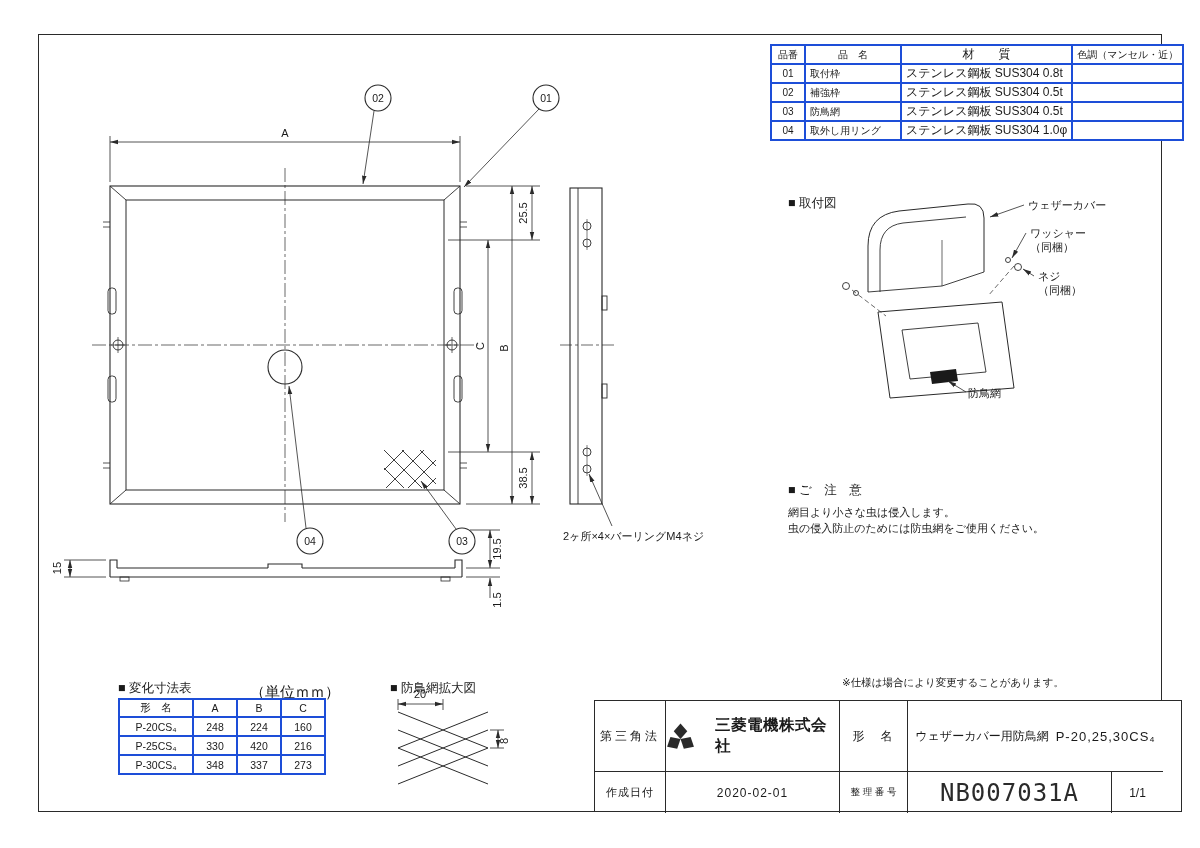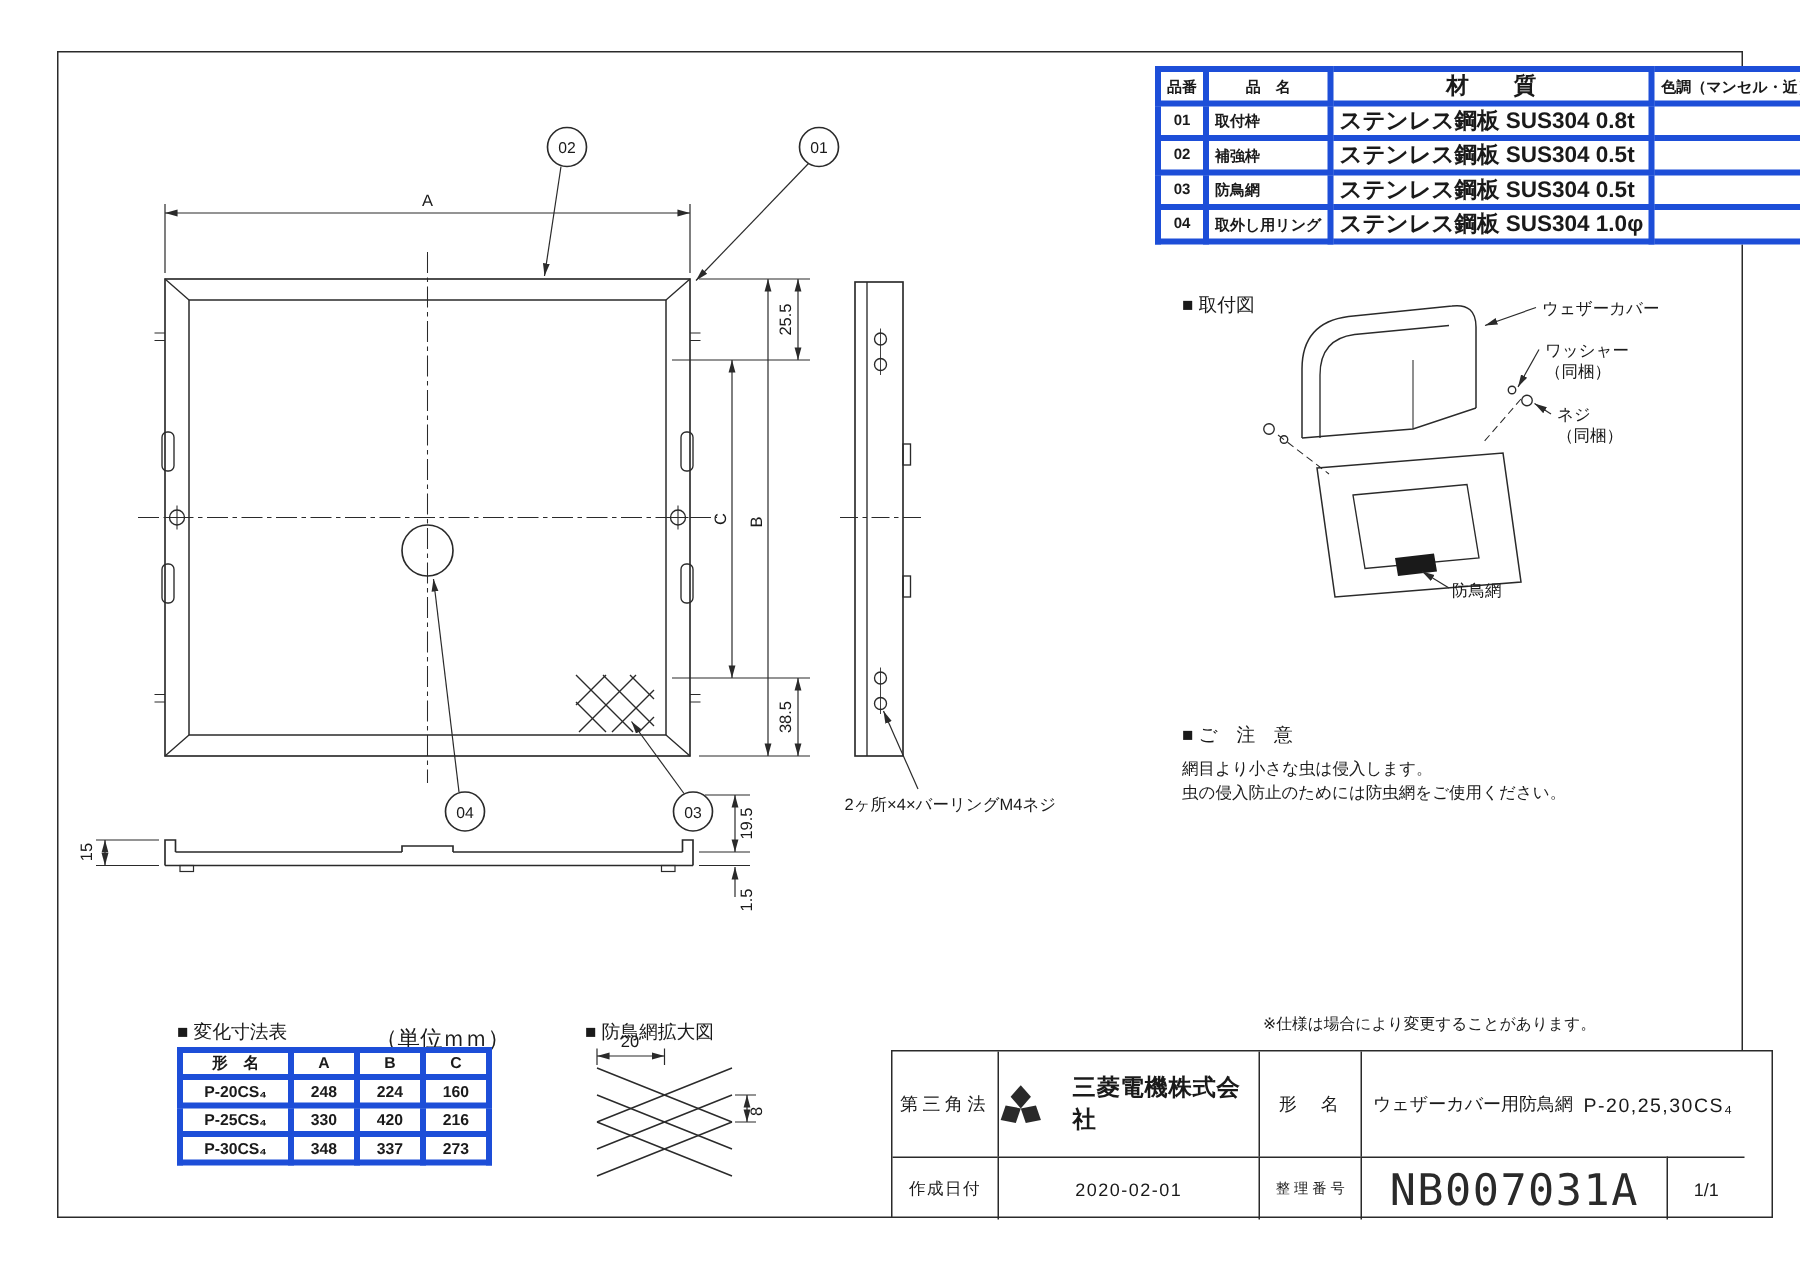--- a/index.html
+++ b/index.html
@@ -12,28 +12,28 @@
   .page { position:relative; width:1200px; height:848px; background:#fff; overflow:hidden; }
   .frame { position:absolute; left:38px; top:34px; width:1124px; height:778px; border:1.6px solid #2a2a2a; }
   svg.art { position:absolute; left:0; top:0; }
   .art text { font-family:"Liberation Sans","DejaVu Sans",sans-serif; fill:#1a1a1a; }
   .art .dim { font-size:11px; text-anchor:middle; }
   .art .lbl { font-size:11px; }
   .art .sec { font-size:12.5px; }
   .art .bt  { font-size:10.5px; text-anchor:middle; }
 
   table { border-collapse:collapse; position:absolute; background:#fff; }
-  td { border:4px solid #1d4ed8; font-weight:bold; white-space:nowrap; }
+  td { border:2px solid #1d4ed8; font-weight:normal; white-space:nowrap; }
 
   .parts-table { left:770px; top:44px; font-size:10px; }
   .parts-table td { height:17px; padding:0 4px; }
   .parts-table tr:first-child td { text-align:center; }
   .parts-table .w-no  { width:34px;  text-align:center; }
   .parts-table .w-name{ width:96px; }
-  .parts-table .w-mat { width:138px; font-size:15px;margin-top:28px; }
+  .parts-table .w-mat { width:138px; font-size:12px;margin-top:28px; }
   .parts-table .w-col { width:100px; }
 
   .dim-title { position:absolute; left:118px; top:680px; font-size:12.5px; }
   .dim-unit  { position:absolute; left:250px; top:683px; font-size:15px; }
   .dim-table { left:118px; top:698px; font-size:10.5px; text-align:center; }
   .dim-table td { height:19px; padding:0 3px; }
   .dim-table tr:first-child td { height:18px; }
   .dim-table .w-model { width:74px; }
   .dim-table .w-abc   { width:44px; }
 
@@ -49,21 +49,21 @@
   .c-proj { font-size:12px; letter-spacing:3px; }
   .c-company { gap:20px; }
   .company-name { font-size:15.5px; font-weight:bold; letter-spacing:0.5px; }
   .c-model-label { font-size:12px; letter-spacing:2px; }
   .c-model { grid-column:4 / 6; flex-direction:row; gap:7px; }
   .model-name { font-size:12px; }
   .model-number { font-size:13px; letter-spacing:1px; }
   .c-date-label { font-size:11px; letter-spacing:1px; }
   .c-date { font-size:12px; letter-spacing:1px; }
   .c-ref-label { font-size:9.5px; }
-  .c-ref { font-size:29px; font-family:"DejaVu Sans Mono","Liberation Mono",monospace;
+  .c-ref { font-size:24px; font-family:"DejaVu Sans Mono","Liberation Mono",monospace;
            font-weight:normal; letter-spacing:1px; color:#2a2a2a; }
   .c-sheet { font-size:12px; }
 </style>
 </head>
 <body>
 
 <div class="page">
 
   <div class="frame"></div>
 

